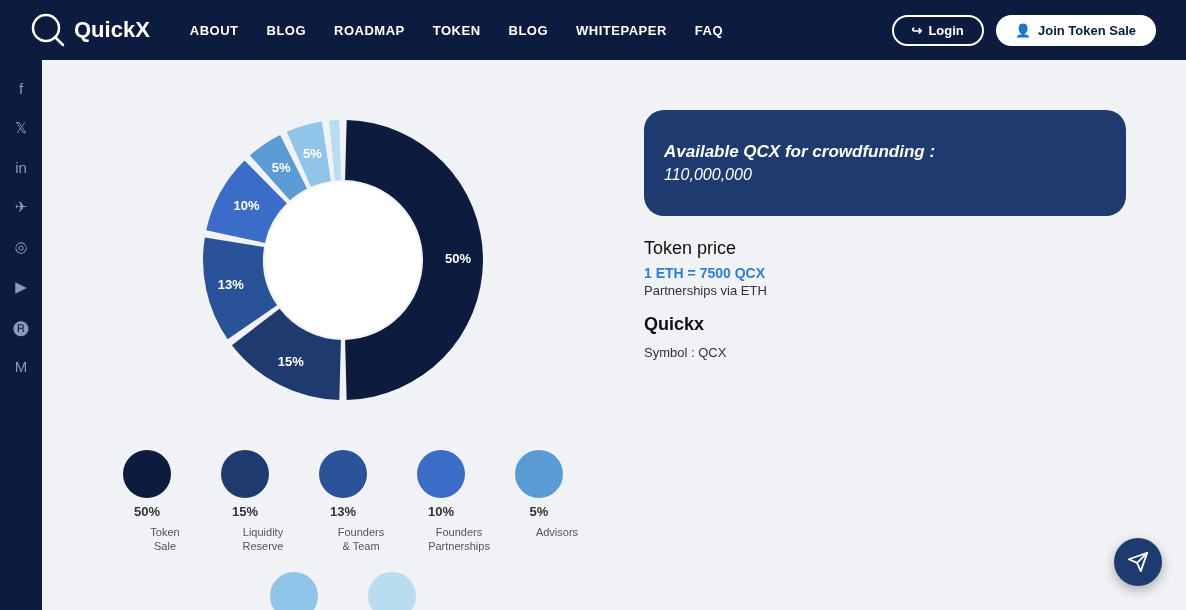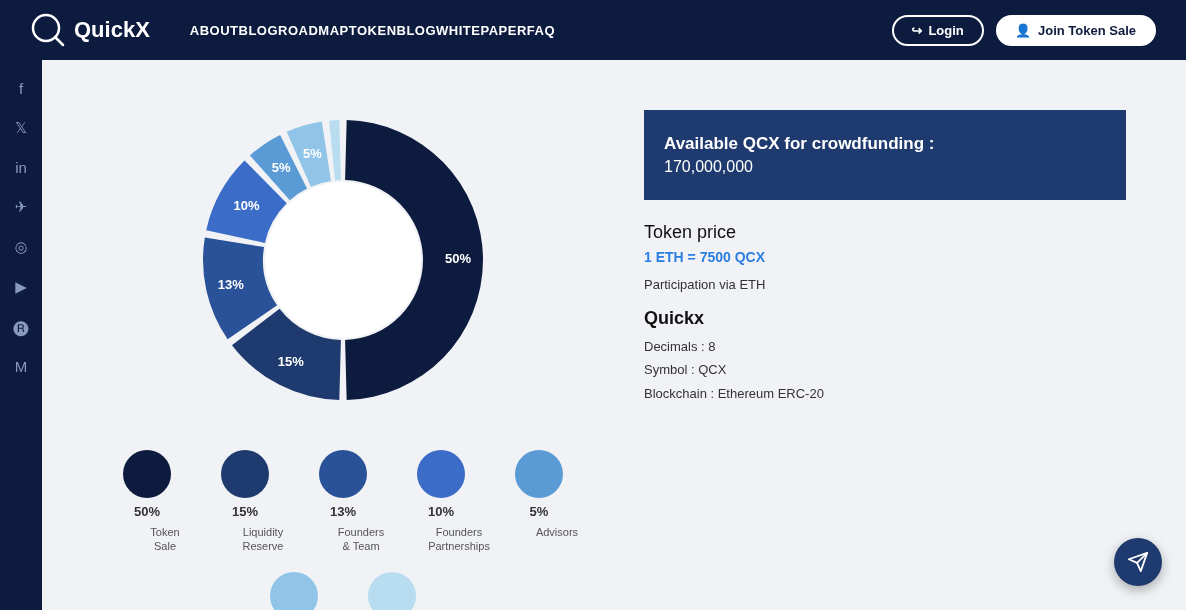--- a/index.html
+++ b/index.html
@@ -24,20 +24,21 @@
       margin-right: 40px;
       text-decoration: none;
     }
     .logo-icon {
       width: 36px;
       height: 36px;
     }
     .nav-links {
       display: flex;
       align-items: flex-start;
+      gap: 28px;
       flex: 1;
     }
     .nav-link {
       color: white;
       text-decoration: none;
       font-size: 13px;
       font-weight: 600;
       letter-spacing: 0.5px;
     }
     .nav-buttons {
@@ -156,23 +157,24 @@
     }
 
     
     .right-panel {
       flex: 1;
       padding-top: 10px;
       min-width: 380px;
     }
     .available-box {
       background: #1e3a6e;
-      border-radius: 0;
-      padding: 24px 20px;
+      border-radius: 20px;
+      padding: 32px 20px;
       margin-bottom: 22px;
+      font-style: italic;
     }
     .available-title {
       color: white;
       font-size: 17px;
       font-weight: 700;
       margin-bottom: 4px;
     }
     .available-value {
       color: white;
       font-size: 16px;
@@ -181,21 +183,21 @@
     .section-title {
       font-size: 18px;
       font-weight: 400;
       color: #111;
       margin-bottom: 6px;
     }
     .eth-rate {
       color: #2a7de1;
       font-size: 14px;
       font-weight: 600;
-      margin-bottom: 12px;
+      margin-bottom: 2px;
     }
     .participation {
       color: #333;
       font-size: 13px;
       margin-bottom: 16px;
     }
     .quickx-section {
       margin-top: 10px;
     }
     .quickx-title {
@@ -325,33 +327,31 @@
       <div class="legend-item">
         <div class="legend-circle" style="background:#b8ddf0;"></div>
 
       </div>
     </div>
   </div>
 
   <div class="right-panel">
     <div class="available-box">
       <div class="available-title">Available QCX for crowdfunding :</div>
-      <div class="available-value">170,000,000</div>
+      <div class="available-value">110,000,000</div>
     </div>
 
     <div class="section-title">Token price</div>
     <div class="eth-rate">1 ETH = 7500 QCX</div>
-    <div class="participation">Participation via ETH</div>
+    <div class="participation">Partnerships via ETH</div>
 
     <div class="quickx-section">
       <div class="quickx-title">Quickx</div>
       <div class="quickx-detail">
-        <div>Decimals : 8</div>
         <div>Symbol : QCX</div>
-        <div>Blockchain : Ethereum ERC-20</div>
       </div>
     </div>
   </div>
 </div>
 
 <div class="fab">
   <svg viewBox="0 0 24 24" fill="none">
     <path d="M22 2L11 13" stroke="white" stroke-width="2" stroke-linecap="round" stroke-linejoin="round"></path>
     <path d="M22 2L15 22L11 13L2 9L22 2Z" stroke="white" stroke-width="2" stroke-linecap="round" stroke-linejoin="round"></path>
   </svg>

